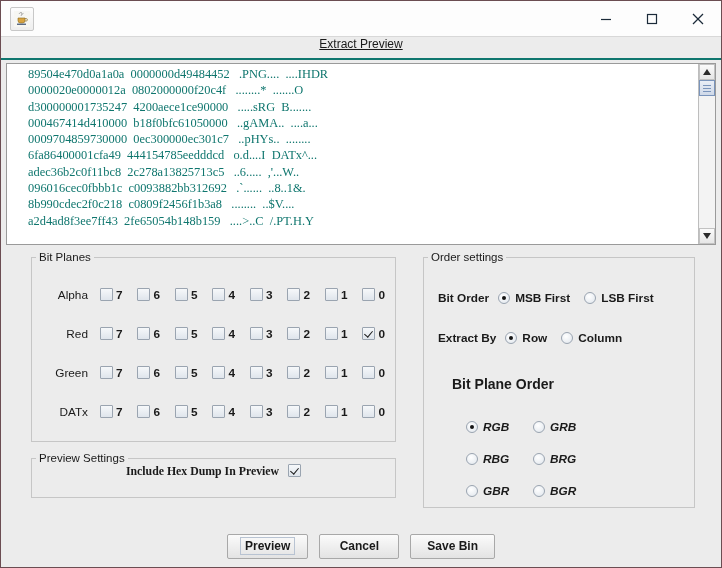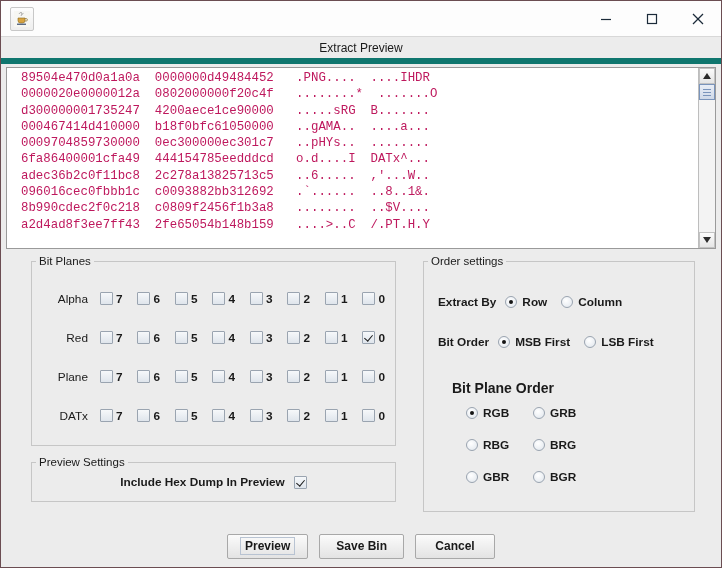--- a/index.html
+++ b/index.html
@@ -54,44 +54,44 @@
     display: flex;
     align-items: center;
     justify-content: center;
   }
   .win-btn svg { display: block; }
   
   .subtitle-bar {
     height: 21px;
     background: #ececec;
     display: flex;
-    align-items: center;
     justify-content: center;
     font-size: 12px;
     color: #1a1a1a;
-    border-bottom: 6px solid #0f766e;
+    border-bottom: 2px solid #0f766e;
+    text-decoration: underline;
   }
   
   .hex-outer {
     position: relative;
     margin: 3px 5px 0 5px;
     height: 182px;
     background: #ffffff;
     border: 1px solid #9a9a9a;
     box-sizing: border-box;
     display: flex;
     overflow: hidden;
   }
   .hex-text {
     flex: 1 1 auto;
-    padding: 2px 0 0 14px;
-    font-family: Liberation Mono, monospace;
+    padding: 2px 0 0 21px;
+    font-family: Liberation Serif, serif;
     font-size: 12.4px;
     line-height: 16.3px;
-    color: #be185d;
+    color: #0f766e;
     white-space: pre;
     overflow: hidden;
   }
   .hex-line { height: 16.3px; }
   
   .vscroll {
     width: 16px;
     flex: 0 0 16px;
     background: #f1f1f1;
     border-left: 1px solid #bdbdbd;
@@ -217,24 +217,24 @@
     top: 1px;
     width: 4px;
     height: 7px;
     border: solid #1a1a1a;
     border-width: 0 1.6px 1.6px 0;
     transform: rotate(40deg);
   }
   
   .pv-row {
     display: flex;
-    align-items: center;
     justify-content: center;
     height: 28px;
     gap: 9px;
+    font-family: Liberation Serif, serif;
   }
   .pv-row .pv-label {
     font-size: 11.8px;
     font-weight: bold;
     color: #1a1a1a;
   }
   
   .os-body { padding: 15px 0 0 14px; }
   .os-line {
     display: flex;
@@ -275,25 +275,26 @@
     border-radius: 50%;
     background: #151515;
   }
   .bpo-title {
     font-size: 14px;
     font-weight: bold;
     color: #1a1a1a;
     margin: 18px 0 0 14px;
   }
   .bpo-grid {
-    margin-top: 10px;
+    margin-top: 28px;
     padding-left: 28px;
     display: grid;
     grid-template-columns: 67px 67px;
     grid-row-gap: 18px;
+    font-style: italic;
   }
   
   .footer {
     position: absolute;
     left: 0;
     right: 0;
     bottom: 0;
     height: 42px;
     display: flex;
     align-items: center;
@@ -462,21 +463,21 @@
                   <span class="cbox"></span>
                   <span class="num">1</span>
                 </div>
                 <div class="bp-cell">
                   <span class="cbox checked"></span>
                   <span class="num">0</span>
                 </div>
               </div>
             </div>
             <div class="bp-row">
-              <div class="bp-label">Plane</div>
+              <div class="bp-label">Green</div>
               <div class="bp-cells">
                 <div class="bp-cell">
                   <span class="cbox"></span>
                   <span class="num">7</span>
                 </div>
                 <div class="bp-cell">
                   <span class="cbox"></span>
                   <span class="num">6</span>
                 </div>
                 <div class="bp-cell">
@@ -552,45 +553,45 @@
           <span class="cbox checked" id="hexdump-checkbox"></span>
         </div>
       </fieldset>
 
     </div>
 
     <div class="right-col">
       <fieldset class="group" id="order-settings-group">
         <legend>Order settings</legend>
         <div class="os-body">
+
+          <div class="os-line">
+            <span class="os-label">Bit Order</span>
+            <span id="bit-order-options" style="display:flex;align-items:center;gap:14px;">
+                <label class="radio-item">
+                  <span class="radio selected"></span>
+                  <span>MSB First</span>
+                </label>
+                <label class="radio-item">
+                  <span class="radio"></span>
+                  <span>LSB First</span>
+                </label>
+              </span>
+          </div>
 
           <div class="os-line">
             <span class="os-label">Extract By</span>
             <span id="extract-by-options" style="display:flex;align-items:center;gap:14px;">
                 <label class="radio-item">
                   <span class="radio selected"></span>
                   <span>Row</span>
                 </label>
                 <label class="radio-item">
                   <span class="radio"></span>
                   <span>Column</span>
-                </label>
-              </span>
-          </div>
-
-          <div class="os-line">
-            <span class="os-label">Bit Order</span>
-            <span id="bit-order-options" style="display:flex;align-items:center;gap:14px;">
-                <label class="radio-item">
-                  <span class="radio selected"></span>
-                  <span>MSB First</span>
-                </label>
-                <label class="radio-item">
-                  <span class="radio"></span>
-                  <span>LSB First</span>
                 </label>
               </span>
           </div>
 
           <div class="bpo-title">Bit Plane Order</div>
           <div class="bpo-grid" id="bit-plane-order-options">
               <label class="radio-item">
                 <span class="radio selected"></span>
                 <span>RGB</span>
               </label>
@@ -620,20 +621,20 @@
       </fieldset>
     </div>
 
   </div>
 
   <div class="footer" id="footer-buttons">
       <div class="btn focused">
         <span class="btn-inner">Preview</span>
       </div>
       <div class="btn">
+        <span class="btn-inner">Cancel</span>
+      </div>
+      <div class="btn">
         <span class="btn-inner">Save Bin</span>
       </div>
-      <div class="btn">
-        <span class="btn-inner">Cancel</span>
-      </div>
     </div>
 
 </div>
 
 </body></html>

